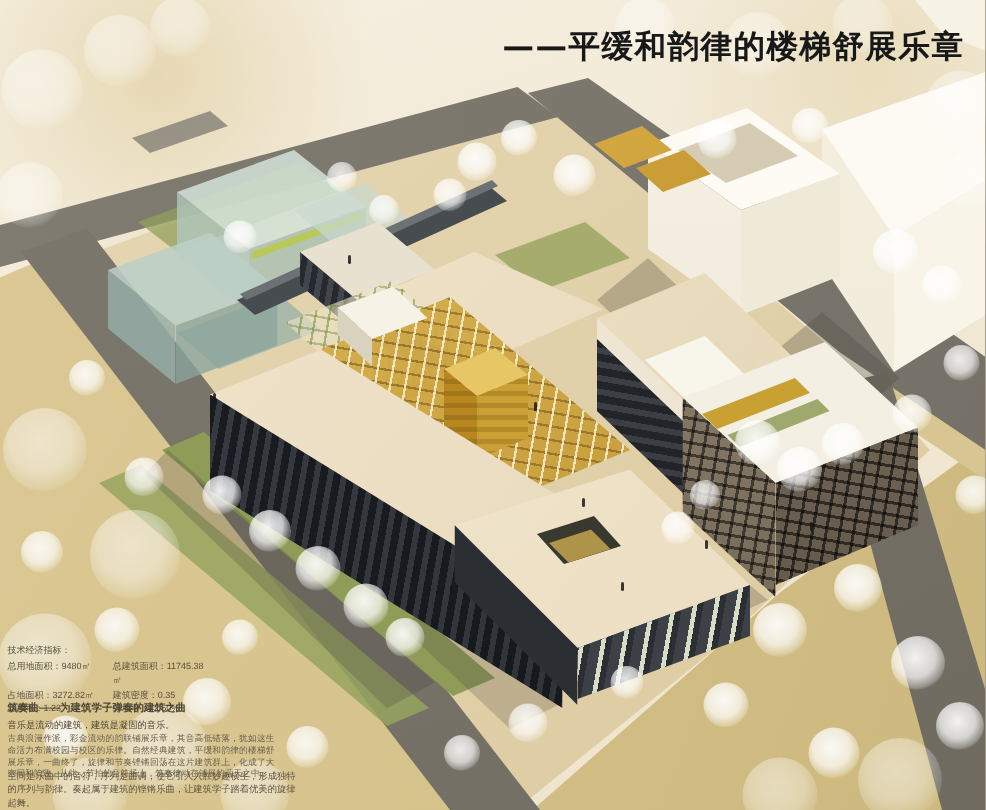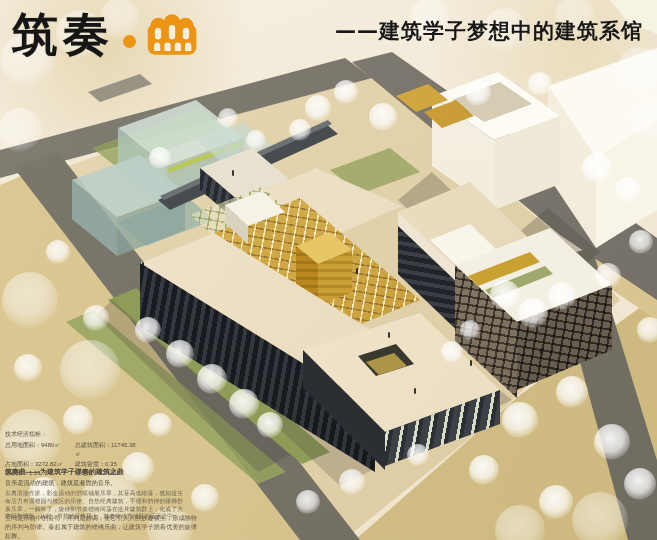--- a/index.html
+++ b/index.html
@@ -188,38 +188,21 @@
       <div class="person" style="left: 232px; top: 170px;"></div>
       <div class="person" style="left: 356px; top: 268px;"></div>
       <div class="person" style="left: 142px; top: 262px;"></div>
       <div class="person" style="left: 388px; top: 332px;"></div>
       <div class="person" style="left: 414px; top: 388px;"></div>
       <div class="person" style="left: 540px; top: 348px;"></div>
       <div class="person" style="left: 470px; top: 360px;"></div>
       <div class="person" style="left: 300px; top: 390px;"></div>
     </div>
 
-  <div class="hdr-left">
-    <span class="title-zh">筑奏</span>
-    <span class="title-dot"></span>
-    <svg width="54" height="48" viewBox="0 0 60 52">
-      <circle cx="15" cy="17" r="9" fill="#ED9414"></circle>
-      <circle cx="30" cy="13" r="9" fill="#ED9414"></circle>
-      <circle cx="45" cy="17" r="9" fill="#ED9414"></circle>
-      <rect x="3" y="15" width="54" height="34" rx="8" fill="#ED9414"></rect>
-      <rect x="11" y="19" width="7" height="13" rx="3.5" fill="#f6efdf"></rect>
-      <rect x="26.5" y="16" width="7" height="16" rx="3.5" fill="#f6efdf"></rect>
-      <rect x="42" y="19" width="7" height="13" rx="3.5" fill="#f6efdf"></rect>
-      <path d="M10 45 v-6 a3.5 3.5 0 0 1 7 0 v6 z" fill="#f6efdf"></path>
-      <path d="M21.5 45 v-6 a3.5 3.5 0 0 1 7 0 v6 z" fill="#f6efdf"></path>
-      <path d="M33 45 v-6 a3.5 3.5 0 0 1 7 0 v6 z" fill="#f6efdf"></path>
-      <path d="M44.5 45 v-6 a3.5 3.5 0 0 1 7 0 v6 z" fill="#f6efdf"></path>
-    </svg>
-  </div>
-  <div class="subtitle">——建筑学子梦想中的建筑系馆</div>
+  <div class="subtitle">——平缓和韵律的楼梯舒展乐章</div>
 
   <div class="stats">
     <div class="stats-heading">技术经济指标：</div>
     <div class="stats-grid">
       <div><span>总用地面积：</span><span>9480㎡</span></div>
       <div><span>总建筑面积：</span><span>11745.38㎡</span></div>
       <div><span>占地面积：</span><span>3272.82㎡</span></div>
       <div><span>建筑密度：</span><span>0.35</span></div>
       <div><span>容积率：</span><span>1.23</span></div>
       <div><span>绿地率：</span><span>32.60%</span></div>

